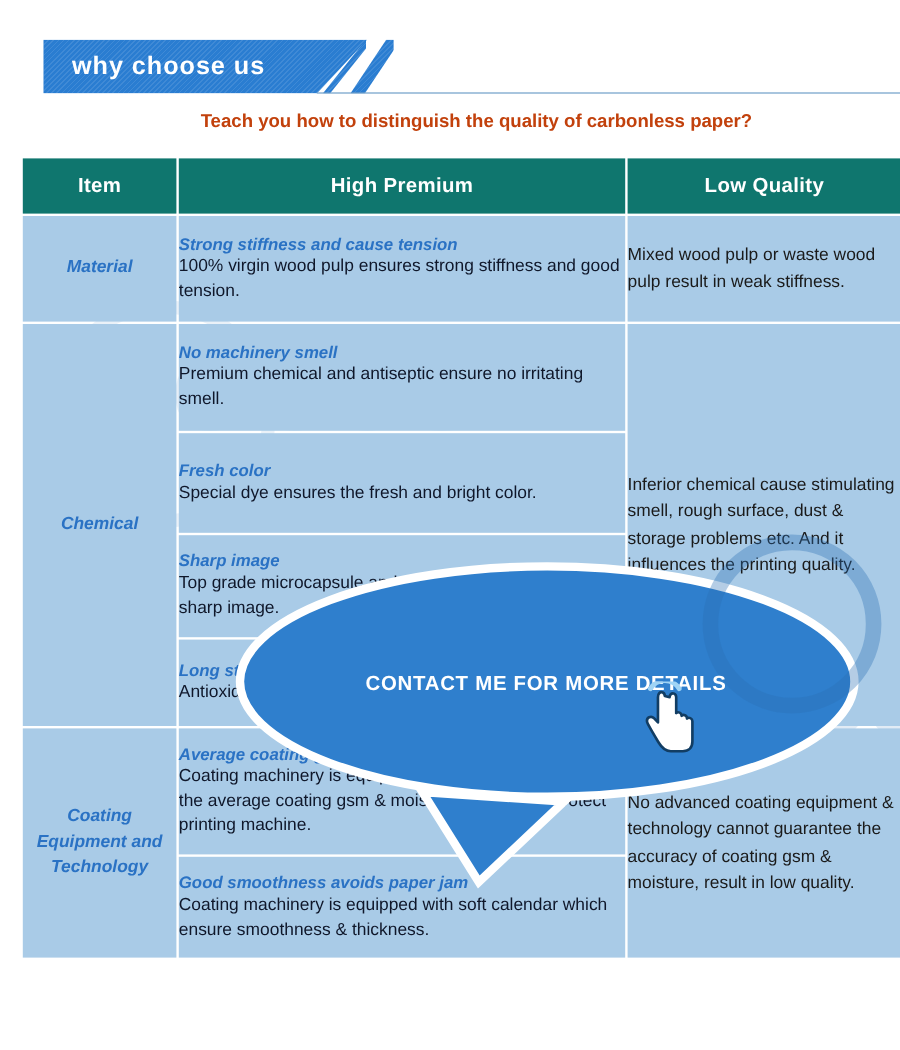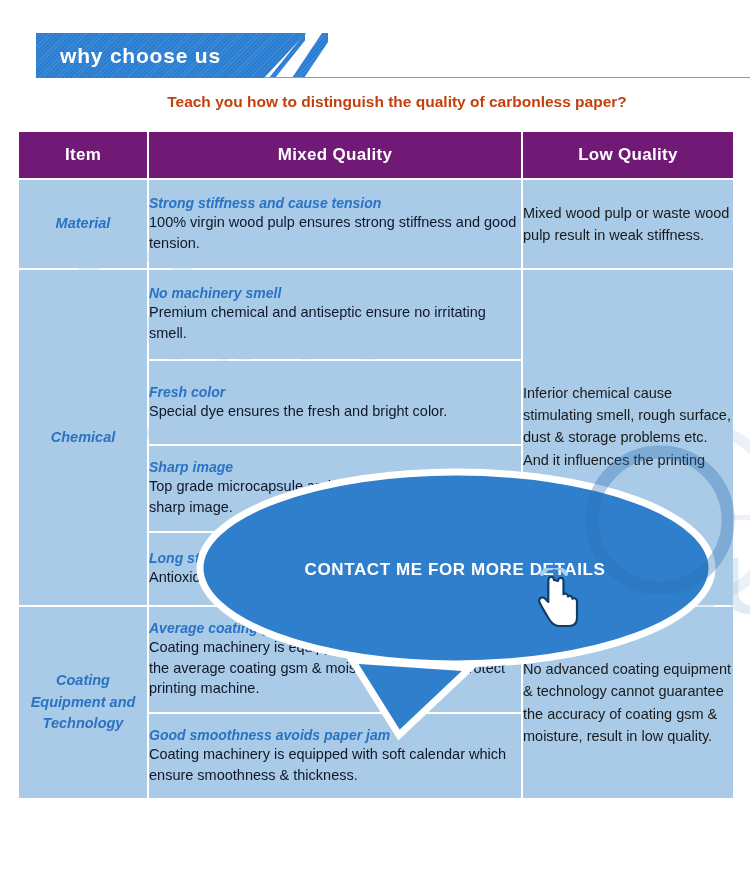--- a/index.html
+++ b/index.html
@@ -76,21 +76,21 @@
     width: 716px;
     border-collapse: separate;
     border-spacing: 2px;
     table-layout: fixed;
   }
   .tbl td, .tbl th {
     vertical-align: middle;
     padding: 0;
   }
   .tbl th {
-    background: #701a75;
+    background: #0f766e;
     color: #ffffff;
     font-size: 17px;
     font-weight: bold;
     height: 46px;
     text-align: center;
     letter-spacing: 0.3px;
   }
   .cell {
     background: #a9cbe7;
     padding: 10px 12px 12px 14px;
@@ -209,22 +209,22 @@
   <div class="banner-title">why choose us</div>
   <div class="banner-rule"></div>
 </div>
 
 <div class="section-title">Teach you how to distinguish the quality of carbonless paper?</div>
 
 <table class="tbl">
   <thead>
     <tr>
       <th style="width:128px">Item</th>
-      <th style="width:372px">Mixed Quality</th>
-      <th style="width:210px">Low Quality</th>
+      <th style="width:372px">High Premium</th>
+      <th style="width:228px">Low Quality</th>
     </tr>
   </thead>
   <tbody>
 
     <tr>
       <td class="cell ctr">
         <div class="item-label">Material</div>
       </td>
       <td class="cell" style="height:88px">
         <div class="sub-head">Strong stiffness and cause tension</div>

